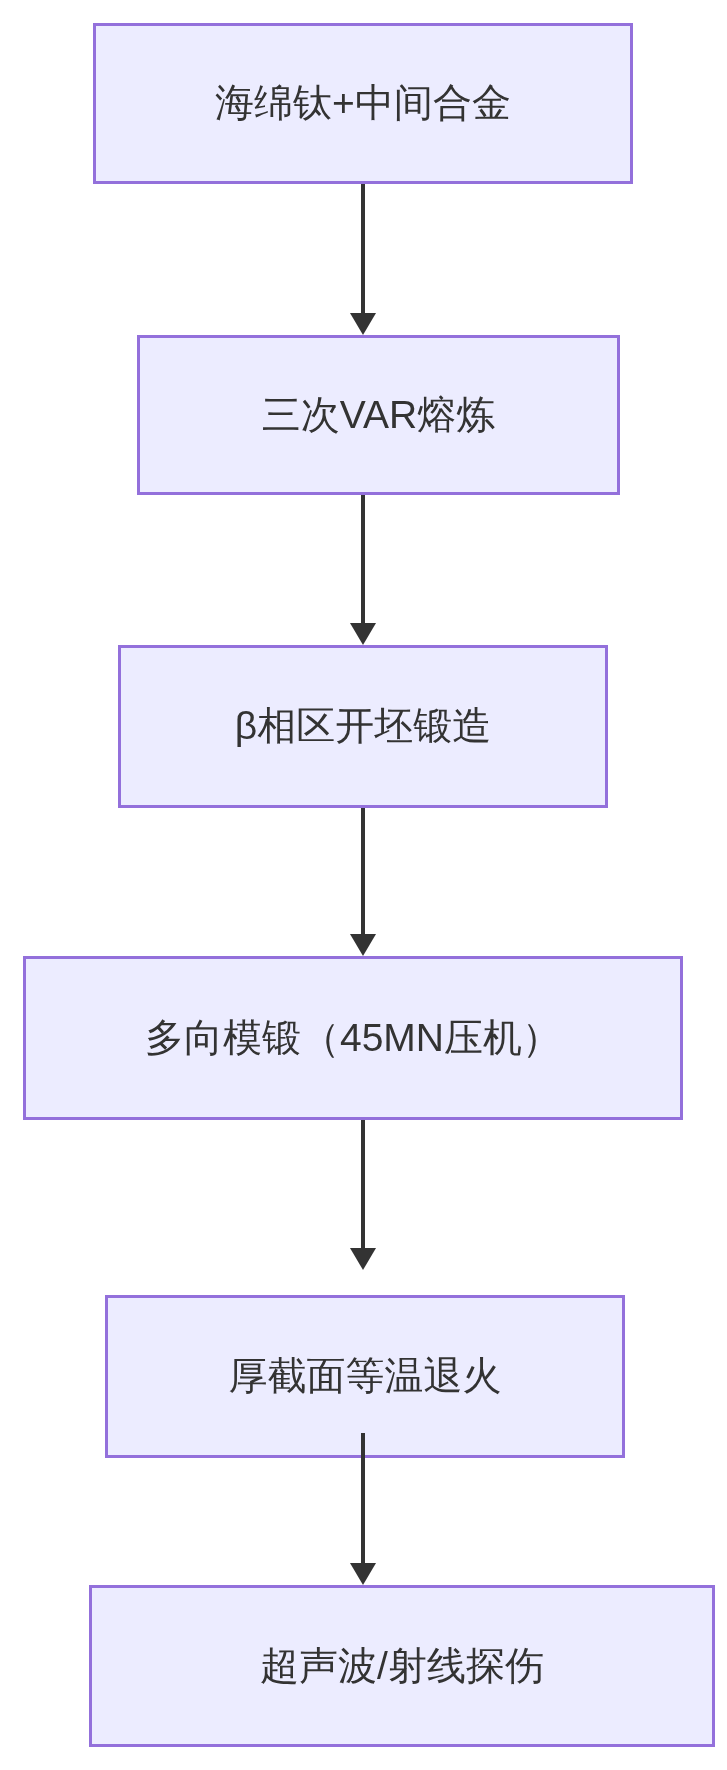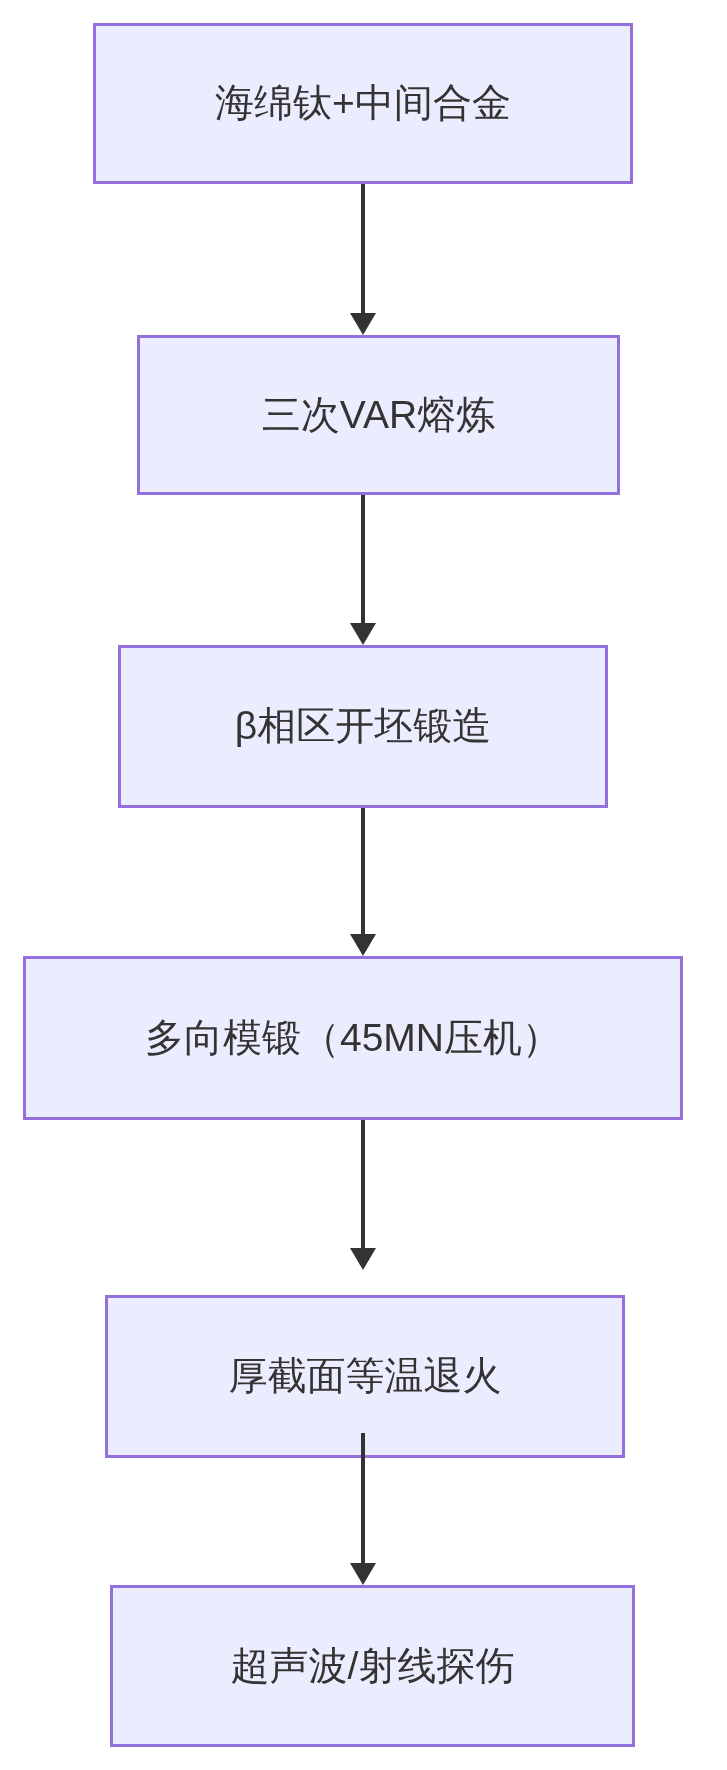--- a/index.html
+++ b/index.html
@@ -35,21 +35,21 @@
     line-height: 1.2;
     text-align: right;
     white-space: nowrap;
   }
   
   .n1 { left: 93px;  top: 23px;   width: 540px; height: 161px; }
   .n2 { left: 137px; top: 335px;  width: 483px; height: 160px; }
   .n3 { left: 118px; top: 645px;  width: 490px; height: 163px; }
   .n4 { left: 23px;  top: 956px;  width: 660px; height: 164px; }
   .n5 { left: 105px; top: 1270px; width: 520px; height: 163px; margin-top: 25px; }
-  .n6 { left: 110px;  top: 1585px; width: 525px; height: 162px; }
+  .n6 { left: 89px;  top: 1585px; width: 626px; height: 162px; }
 
   .arrow {
     position: absolute;
     left: 350px;        
     width: 26px;
   }
   .a1 { top: 184px;  height: 151px; }
   .a2 { top: 495px;  height: 150px; }
   .a3 { top: 808px;  height: 148px; }
   .a4 { top: 1120px; height: 150px; }

